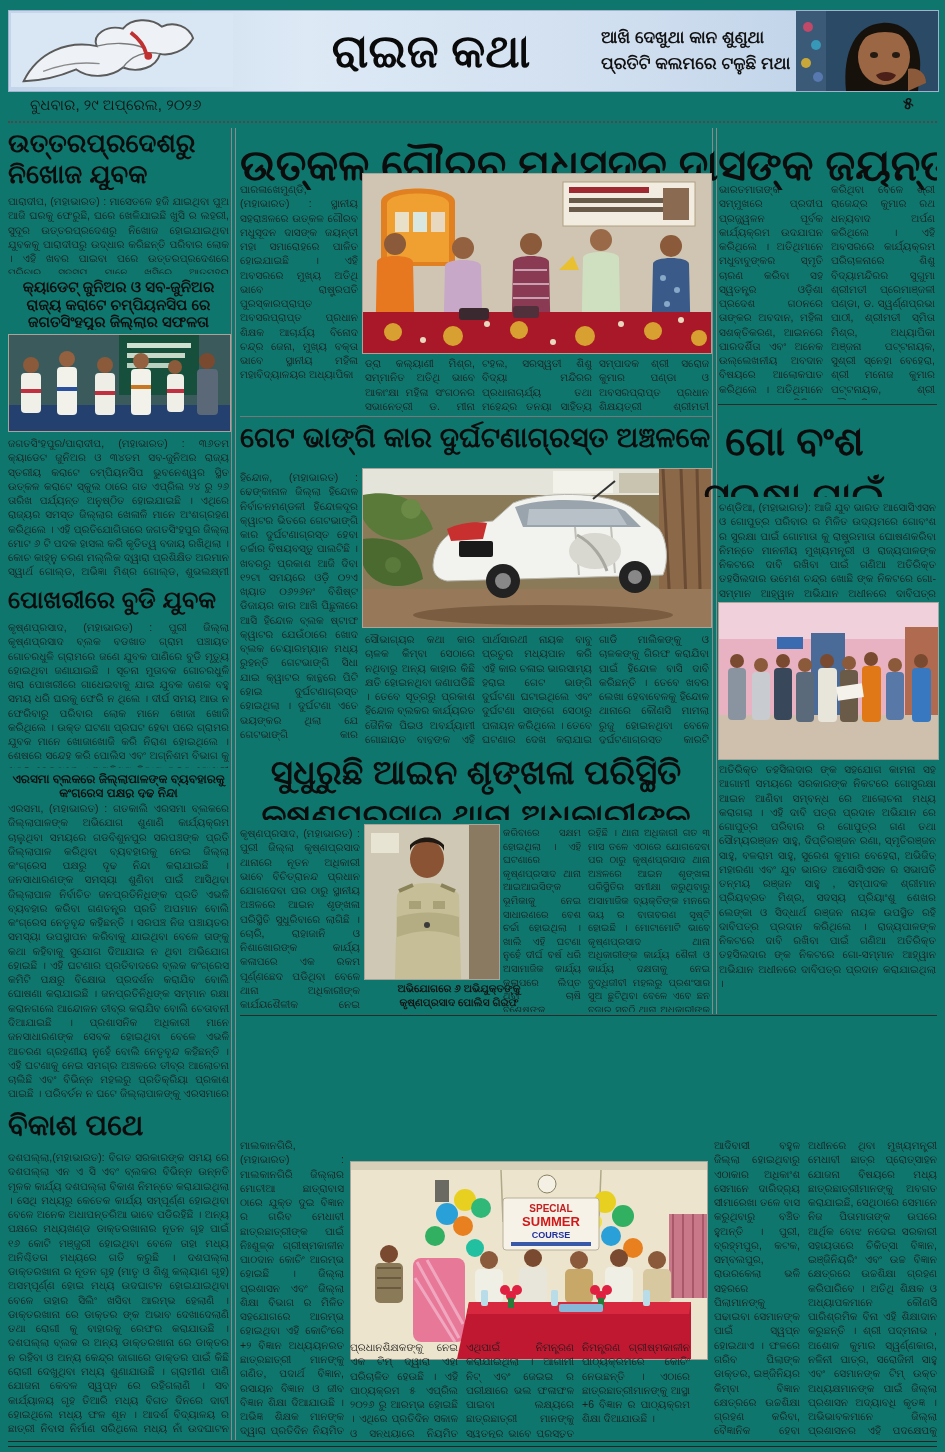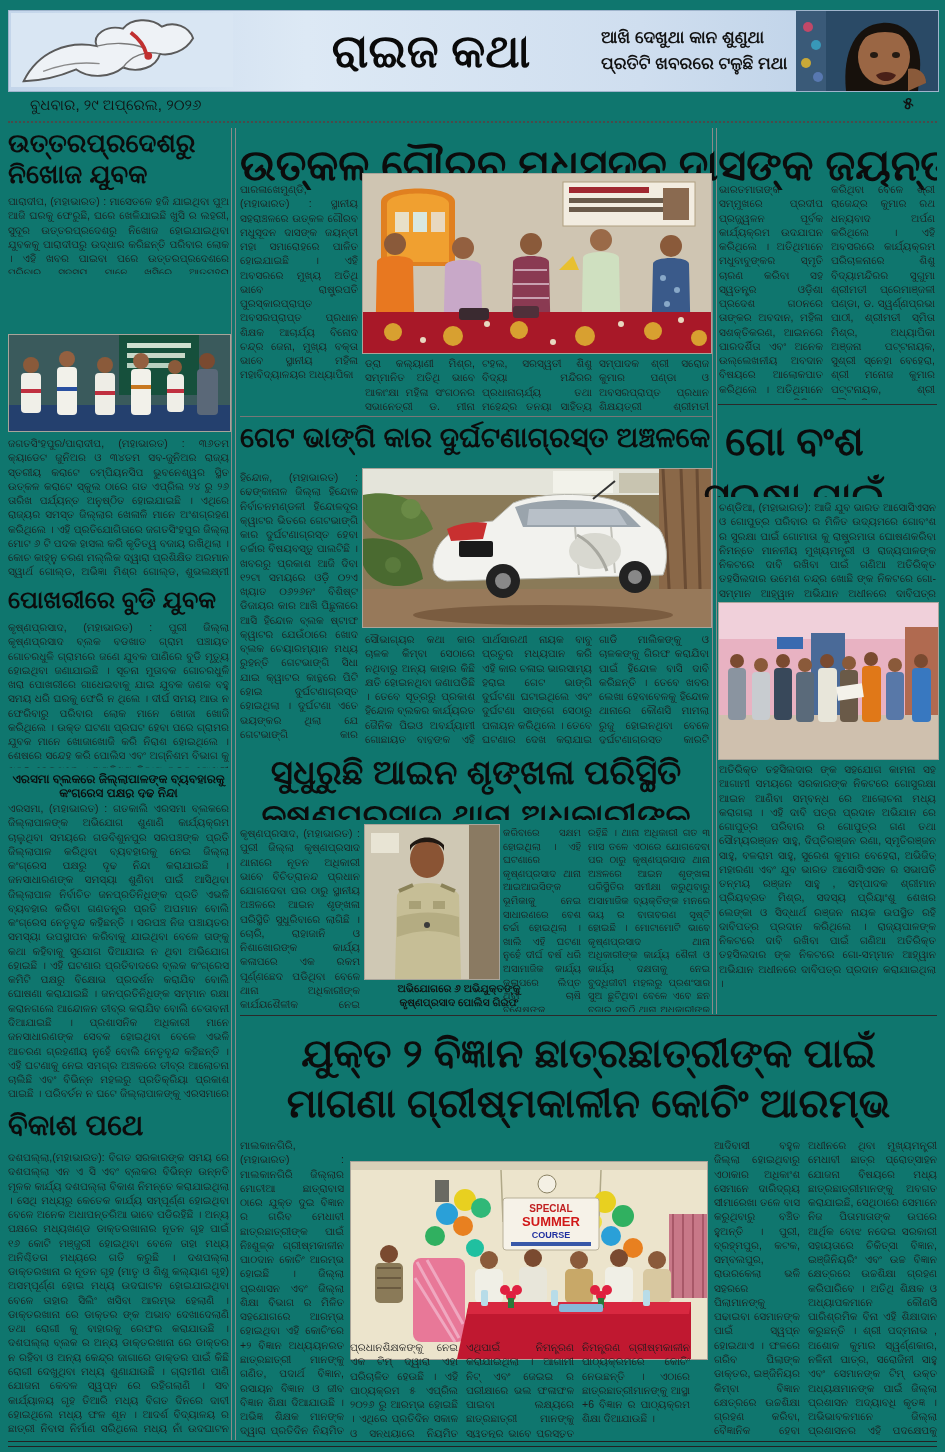--- a/index.html
+++ b/index.html
@@ -36,21 +36,21 @@
         <path d="M10,70 C25,40 55,28 85,34 C80,22 95,12 112,16 C120,6 140,4 152,14 C165,8 180,14 184,26 C176,40 160,44 150,42 C146,56 128,62 112,56 C100,66 78,68 64,58 C45,66 24,70 10,70 Z" fill="#eef2f6" stroke="#5a5a5a" stroke-width="2"></path>
         <path d="M85,34 C100,30 120,30 134,36 M112,56 C120,44 136,38 150,42" fill="none" stroke="#7a7a7a" stroke-width="1.5"></path>
         <path d="M120,20 C128,26 134,34 136,42" fill="none" stroke="#c03030" stroke-width="4"></path>
         <circle cx="138" cy="44" r="4" fill="#c03030"></circle>
         <path d="M30,60 C50,52 70,50 88,52" fill="none" stroke="#8a8a8a" stroke-width="1.5"></path>
       </svg>
     </div>
     <div class="mast-title">ରାଇଜ କଥା</div>
     <div class="tagline">
       <div>ଆଖି ଦେଖୁଥା କାନ ଶୁଣୁଥା</div>
-      <div>ପ୍ରତିଟି ଖବରରେ ଟଳୁଛି ମଥା</div>
+      <div>ପ୍ରତିଟି କଲମରେ ଟଳୁଛି ମଥା</div>
     </div>
     <div class="ph" style="left:787px;top:0px;width:142px;height:80px;border:none;">
       <svg viewBox="0 0 142 80">
         <rect width="142" height="80" fill="#2a4a66"></rect>
         <rect width="30" height="80" fill="#3a5a78"></rect>
         <circle cx="12" cy="16" r="5" fill="#c04868"></circle>
           <circle cx="20" cy="34" r="5" fill="#3898b8"></circle>
         <circle cx="10" cy="52" r="5" fill="#c8a838"></circle>
           <circle cx="22" cy="66" r="5" fill="#5878b0"></circle>
         <path d="M50,80 C46,40 60,14 86,12 C112,10 126,32 124,58 L122,80 Z" fill="#17110c"></path>
@@ -70,20 +70,21 @@
   </div>
   <div class="dotrule" style="left:8px;top:121px;width:929px;"></div>
 
   <div class="vrule" style="left:231px;top:128px;height:1312px;"></div>
   <div class="vrule" style="left:712px;top:128px;height:886px;"></div>
   <div class="hrule2" style="left:8px;top:1441px;width:929px;"></div>
 
   <div class="head" style="left:8px;top:128px;width:221px;height:62px;font-size:26px;text-align:left;">ଉତ୍ତରପ୍ରଦେଶରୁ ନିଖୋଜ ଯୁବକ ପାରାଦୀପରୁ ଉଦ୍ଧାର</div>
   <div class="col" style="left:8px;top:194px;width:221px;height:80px;">ପାରାଦୀପ, (ମହାଭାରତ) : ମାସେତଳେ ହଜି ଯାଇଥିବା ପୁଅ ଆଜି ଘରକୁ ଫେରୁଛି, ଘରେ ଖେଳିଯାଇଛି ଖୁସି ର ଲହରୀ, ସୁଦୂର ଉତ୍ତରପ୍ରଦେଶରୁ ନିଖୋଜ ହୋଇଯାଇଥିବା ଯୁବକକୁ ପାରାଦୀପରୁ ଉଦ୍ଧାର କରିଛନ୍ତି ପରିବାର ଲୋକ । ଏହି ଖବର ପାଇବା ପରେ ଉତ୍ତରପ୍ରଦେଶରେ ପରିବାର ସଦସ୍ୟ ମାନେ ଖୁସିରେ ଆତ୍ମହରା ହୋଇଯାଇଥିବା ନେଇ କହିଛନ୍ତି । ପାରାଦୀପରୁ ମୂଲଭାଇକୁ ଉଦ୍ଧାର କରିଥିବା ପରିବାର ଆତ୍ମୀୟ ସ୍ୱଜନ, ଘର ଲୋକଙ୍କୁ ଚିଠିତ କଲ ଜଣାଇଛନ୍ତି ।</div>
 
+  <div class="head" style="left:8px;top:278px;width:221px;height:52px;font-size:15px;">କ୍ୟାଡେଟ୍ ଜୁନିଅର ଓ ସବ-ଜୁନିଅର ରାଜ୍ୟ କରାଟେ ଚମ୍ପିୟନସିପ ରେ ଜଗତସିଂହପୁର ଜିଲ୍ଲାର ସଫଳତା</div>
   <div class="ph" style="left:8px;top:334px;width:221px;height:96px;">
     <svg viewBox="0 0 221 96">
       <rect width="221" height="96" fill="#3a5a5c"></rect>
       <rect x="110" y="0" width="80" height="60" fill="#16503c"></rect>
       <rect x="118" y="8" width="64" height="5" fill="#cfe0d0"></rect>
         <rect x="118" y="18" width="58" height="5" fill="#c8d8c8"></rect>
         <rect x="118" y="28" width="50" height="5" fill="#b8d0c0"></rect>
       <rect x="0" y="70" width="221" height="26" fill="#24406e"></rect>
       <g>
         <circle cx="22" cy="30" r="8" fill="#8a5a3a"></circle>
@@ -271,24 +272,20 @@
         <rect x="68" y="76" width="12" height="8" fill="#a8a076"></rect>
       <path d="M34,66 L48,60 M90,66 L76,60" stroke="#8a8258" stroke-width="4"></path>
       <circle cx="62" cy="100" r="3" fill="#3a3a3a"></circle>
     </svg>
   </div>
   <div class="cap" style="left:364px;top:982px;width:134px;height:30px;margin-left:28px;">ଅଭିଯୋଗରେ ୬ ଅଭିଯୁକ୍ତଙ୍କୁ କୃଷ୍ଣପ୍ରସାଦ ପୋଲିସ ଗିରଫ</div>
   <div class="col" style="left:503px;top:826px;width:78px;height:186px;font-size:10px;">କରିବାରେ ସକ୍ଷମ ହୋଇଥିଲା । ଏହି ଘଟଣାରେ କୃଷ୍ଣପ୍ରସାଦ ଥାନା ଆଇଆଇସିଙ୍କ ଭୂମିକାକୁ ନେଇ ସାଧାରଣରେ ବେଶ ଚର୍ଚ୍ଚା ହୋଇଥିଲା । ଖାଲି ଏହି ଘଟଣା ନୁହେଁ ଦୀର୍ଘ ବର୍ଷ ଧରି ଅସାମାଜିକ କାର୍ଯ୍ୟ କଳାପରେ ଲିପ୍ତ ଥିବା ଚାଷି ବିଶେଷଙ୍କୁ ଥ୍ୱାରେଣ୍ଟ ବଳରେ ଗିରଫ କରିବା ତାରୁ କାଳୀନ ପ୍ରାଚୋଳିଂ ବ୍ୟବସ୍ଥାରୁ କଡାକଡି କରିବାରେ ଥାନା ଅଧିକାରୀଙ୍କ ପ୍ରମୁଖ ଭୂମିକା</div>
   <div class="col" style="left:588px;top:826px;width:122px;height:186px;font-size:10px;">ରହିଛି । ଥାନା ଅଧିକାରୀ ଗତ ୩ ମାସ ତଳେ ଏଠାରେ ଯୋଗଦେବା ପର ଠାରୁ କୃଷ୍ଣପ୍ରସାଦ ଥାନା ଅଞ୍ଚଳରେ ଆଇନ ଶୃଙ୍ଖଳା ପରିସ୍ଥିତିର ସମୀକ୍ଷା କରୁଥିବାରୁ ଅସାମାଜିକ ବ୍ୟକ୍ତିଙ୍କ ମନରେ ଭୟ ର ବାତାବରଣ ସୃଷ୍ଟି ହୋଇଛି । ମୋଟାମୋଟି ଭାବେ କୃଷ୍ଣପ୍ରସାଦ ଥାନା ଅଧିକାରୀଙ୍କ କାର୍ଯ୍ୟ ଶୈଳୀ ଓ କାର୍ଯ୍ୟ ଦକ୍ଷତାକୁ ନେଇ ବୁଦ୍ଧିଜୀବୀ ମହଲରୁ ପ୍ରଶଂସାର ସୁଅ ଛୁଟିଥିବା ବେଳେ ଏବେ ଛନ ବଜାର ସବୁଠି ଥାନା ଅଧିକାରୀଙ୍କୁ ନେଇ ଚର୍ଚ୍ଚା ଜୋର ଧରିଥିବା ଲକ୍ଷ୍ୟ କରାଯାଇଛି । ଦୀର୍ଘ ବର୍ଷ ପରେ ଜଣେ ଥାନା ଅଧିକାରୀଙ୍କ ପାଇଁ ଅଞ୍ଚଳବାସୀ ବେଶ ଆନନ୍ଦ ଅନୁଭବ କରିଛନ୍ତି ।</div>
 
   <div class="hrule" style="left:240px;top:1015px;width:697px;"></div>
-  <div class="head" style="left:250px;top:1028px;width:677px;height:100px;font-size:40px;line-height:1.25;">
-    <div>ଯୁକ୍ତ ୨ ବିଜ୍ଞାନ ଛାତ୍ରଛାତ୍ରୀଙ୍କ ପାଇଁ</div>
-    <div>ମାଗଣା ଗ୍ରୀଷ୍ମକାଳୀନ କୋଚିଂ ଆରମ୍ଭ</div>
-  </div>
 
   <div class="col" style="left:240px;top:1138px;width:104px;height:300px;">ମାଲକାନଗିରି, (ମହାଭାରତ) : ମାଲକାନଗିରି ଜିଲ୍ଲାର ମୋଚୀଆ ଛାତ୍ରାବାସ ଠାରେ ଯୁକ୍ତ ଦୁଇ ବିଜ୍ଞାନ ର ଗରିବ ମେଧାବୀ ଛାତ୍ରଛାତ୍ରୀଙ୍କ ପାଇଁ ନିଃଶୁଳ୍କ ଗ୍ରୀଷ୍ମକାଳୀନ ପାଠଦାନ କୋଚିଂ ଆରମ୍ଭ ହୋଇଛି । ଜିଲ୍ଲା ପ୍ରଶାସନ ଏବଂ ଜିଲ୍ଲା ଶିକ୍ଷା ବିଭାଗ ର ମିଳିତ ସହଯୋଗରେ ଆରମ୍ଭ ହୋଇଥିବା ଏହି କୋଚିଂରେ +୨ ବିଜ୍ଞାନ ଅଧ୍ୟୟନରତ ଛାତ୍ରଛାତ୍ରୀ ମାନଙ୍କୁ ଗଣିତ, ପଦାର୍ଥ ବିଜ୍ଞାନ, ରସାୟନ ବିଜ୍ଞାନ ଓ ଜୀବ ବିଜ୍ଞାନ ଶିକ୍ଷା ଦିଆଯାଉଛି । ଅଭିଜ୍ଞ ଶିକ୍ଷକ ମାନଙ୍କ ଦ୍ୱାରା ପ୍ରତିଦିନ ନିୟମିତ ପାଠଦାନ କରାଯାଉଛି ।</div>
 
   <div class="ph" style="left:350px;top:1137px;width:356px;height:197px;margin-top:24px;">
     <svg viewBox="0 0 356 197">
       <rect width="356" height="197" fill="#ece4cc"></rect>
       <rect x="0" y="0" width="356" height="8" fill="#d8d0b8"></rect>
       <circle cx="196" cy="22" r="9" fill="#f4f0e4" stroke="#8a8264"></circle>
       <rect x="84" y="18" width="14" height="22" fill="#6a6a62"></rect>
       <path d="M150,8 L152,60 M250,8 L248,60" stroke="#b0a888" stroke-width="1.5"></path>

